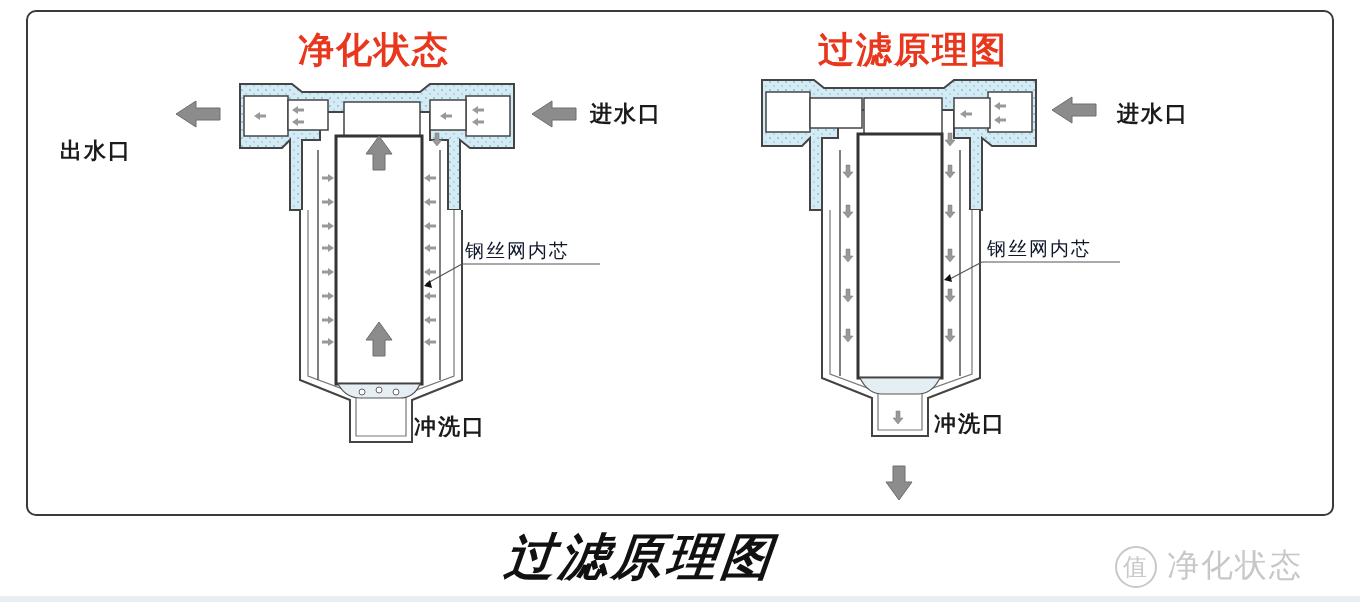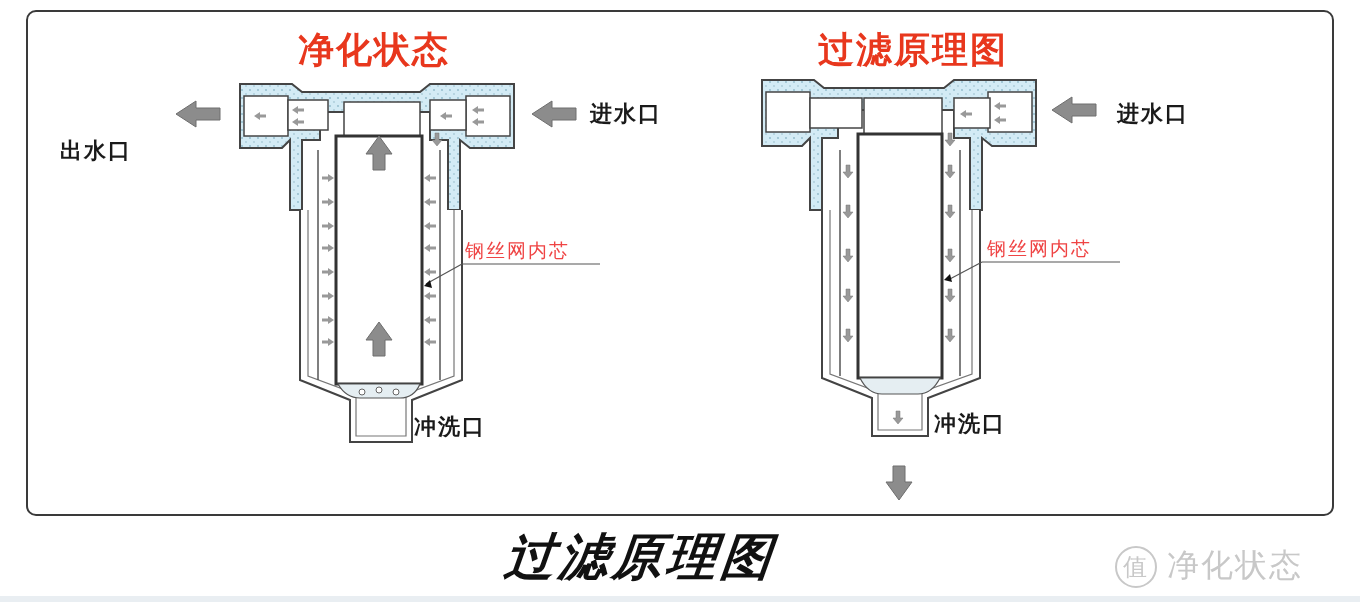--- a/index.html
+++ b/index.html
@@ -13,21 +13,21 @@
     }
     .state-title {
       position: absolute; font-size: 36px; font-weight: bold; color: #e8371d; letter-spacing: 2px;
       font-family: "DejaVu Sans", sans-serif;
     }
     .port-label {
       position: absolute; font-size: 22px; font-weight: bold; color: #1a1a1a; letter-spacing: 2px;
       font-family: "DejaVu Sans", sans-serif;
     }
     .callout-label {
-      position: absolute; font-size: 19px; color: #ef4444; letter-spacing: 2px;
+      position: absolute; font-size: 19px; color: #0f172a; letter-spacing: 2px;
       font-family: "DejaVu Sans", sans-serif;
     }
     .diagram-svg { position: absolute; left: 0; top: 0; }
     .main-title {
       position: absolute; left: 505px; top: 524px; font-size: 50px; font-weight: bold; font-style: italic;
       color: #111; letter-spacing: 4px; font-family: "DejaVu Sans", sans-serif;
       transform: skewX(-6deg);
     }
     .watermark {
       position: absolute; left: 1115px; top: 544px; font-size: 32px; color: #c8c8c8;

